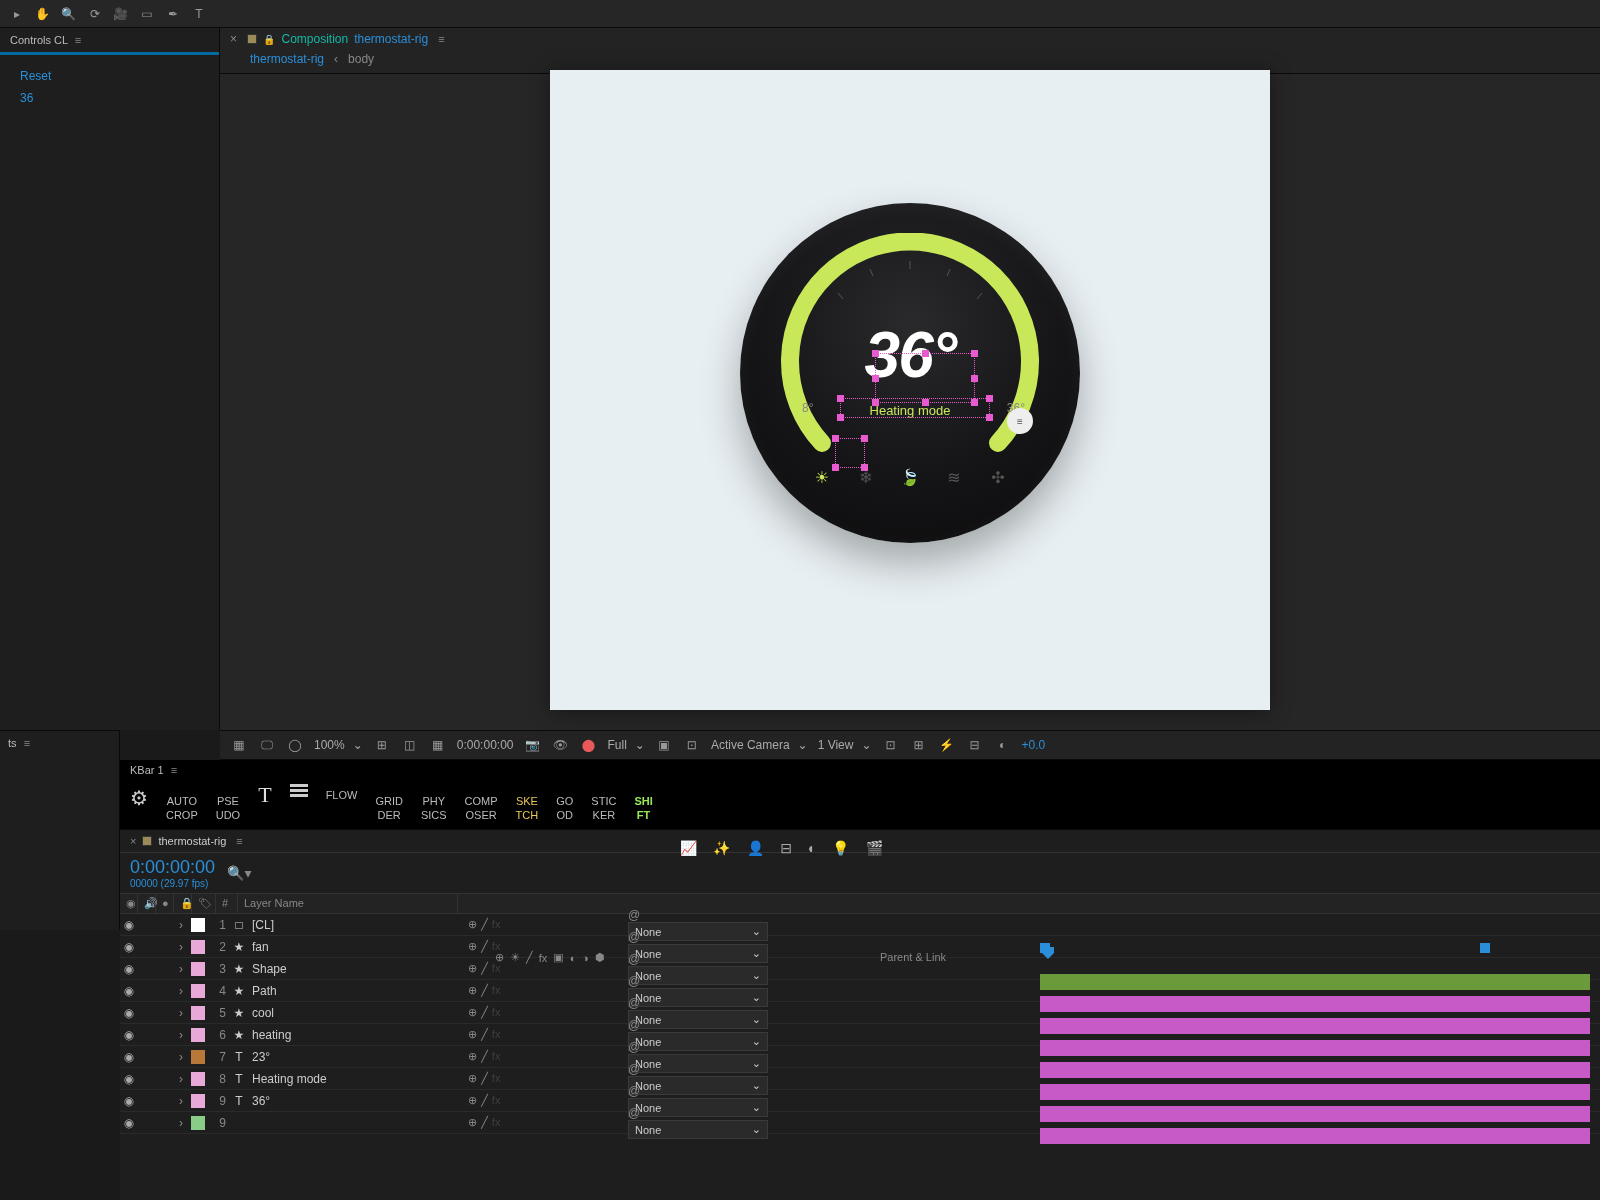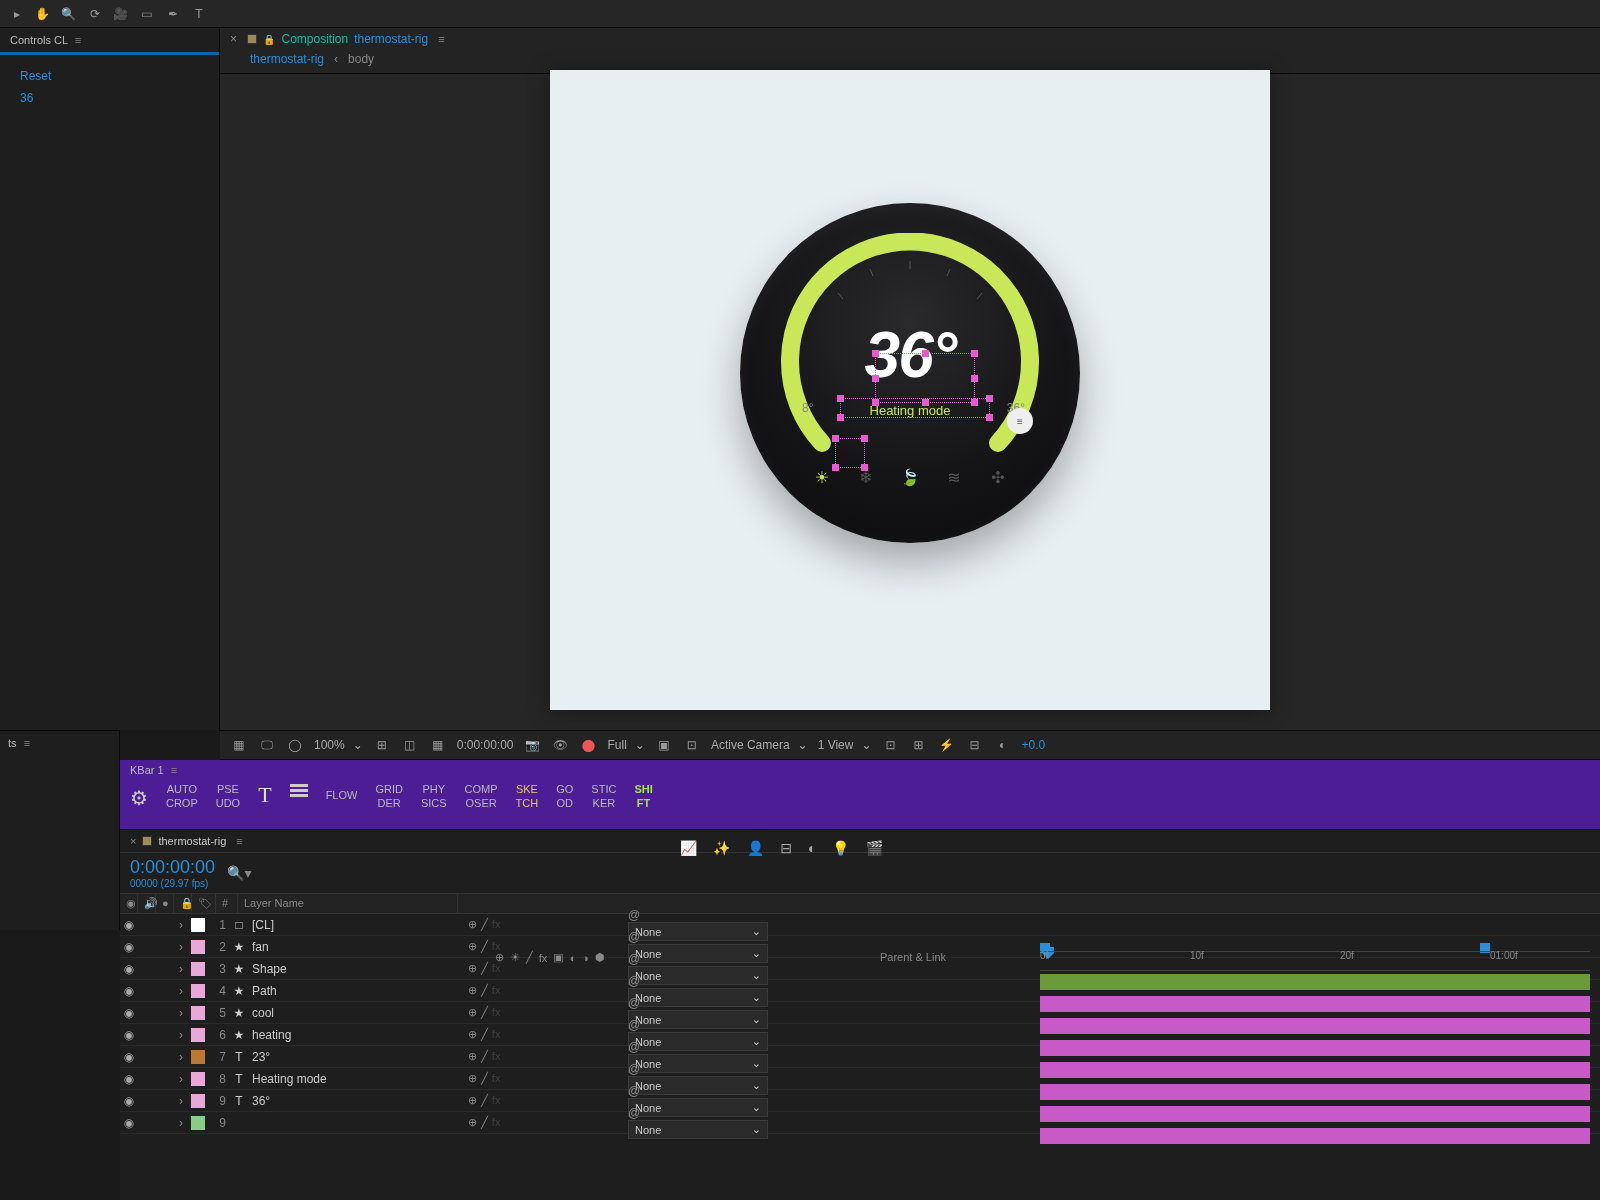--- a/index.html
+++ b/index.html
@@ -48,25 +48,25 @@
 .sel { position:absolute; border:1px dotted #e85ad0; }
 .sel .h { position:absolute; width:7px;height:7px; background:#e85ad0; }
 
 
 .view-controls { position:absolute; left:220px; right:0; top:730px; height:30px; background:#232323; border-top:1px solid #0a0a0a; border-bottom:1px solid #0a0a0a; display:flex; align-items:center; gap:10px; padding:0 10px; font-size:12px; color:#aaa;}
 .vc-btn { width:18px;height:18px; display:flex;align-items:center;justify-content:center;color:#999;}
 .vc-drop { display:flex;align-items:center;gap:8px;color:#aaa;}
 .vc-blue { color:#2a8fd8; }
 
 
-.kbar { position:absolute; left:120px; right:0; top:760px; height:70px; background:#4c1d95; border-bottom:1px solid #0a0a0a; }
+.kbar { position:absolute; left:120px; right:0; top:760px; height:70px; background:#000000; border-bottom:1px solid #0a0a0a; }
 .kbar .hdr { font-size:11px; color:#bbb; padding:4px 10px;}
 .kbar .row { display:flex; align-items:flex-start; gap:18px; padding:2px 10px;}
 .kbar .gear { font-size:20px; color:#ccc; margin-top:4px;}
-.kbar .stack { display:flex; flex-direction:column; font-size:11px; color:#bbb; line-height:14px; text-align:center; }
+.kbar .stack { display:flex; flex-direction:column; font-size:11px; color:#bbb; line-height:14px; text-align:center;margin-top:12px; }
 .kbar .T { font-size:22px; font-family:Georgia,serif; color:#ddd;}
 .kbar .lines { display:flex; flex-direction:column; gap:2px; margin-top:2px;}
 .kbar .lines div{width:18px;height:3px;background:#ccc;}
 .kbar .yellow { color:#e8c85a; }
 .kbar .green { color:#9be85a;font-weight:bold; }
 
 
 .timeline { position:absolute; left:120px; right:0; top:830px; bottom:0; background:#1e1e1e; }
 .tl-tab { font-size:11px; padding:5px 10px; display:flex;align-items:center;gap:6px; border-bottom:1px solid #333; color:#ccc;}
 .tl-tab .close { color:#888; }
@@ -545,26 +545,20 @@
 
     <div class="range-brackets">
       <div class="b" style="left:0"></div>
       <div class="b" style="right:100px"></div>
     </div>
     <div class="playhead">
       <svg viewBox="0 0 16 16">
           <path d="M2 2 h12 v6 l-6 6 l-6 -6 z"></path>
         </svg>
     </div>
-    <div class="ruler">
-      <span class="tick" style="left:0">0f</span>
-      <span class="tick" style="left:150px">10f</span>
-      <span class="tick" style="left:300px">20f</span>
-      <span class="tick" style="left:450px">01:00f</span>
-    </div>
     <div class="tracks">
       <div class="track">
           <div class="bar green"></div>
         </div>
       <div class="track">
           <div class="bar magenta"></div>
         </div>
       <div class="track">
           <div class="bar magenta"></div>
         </div>

